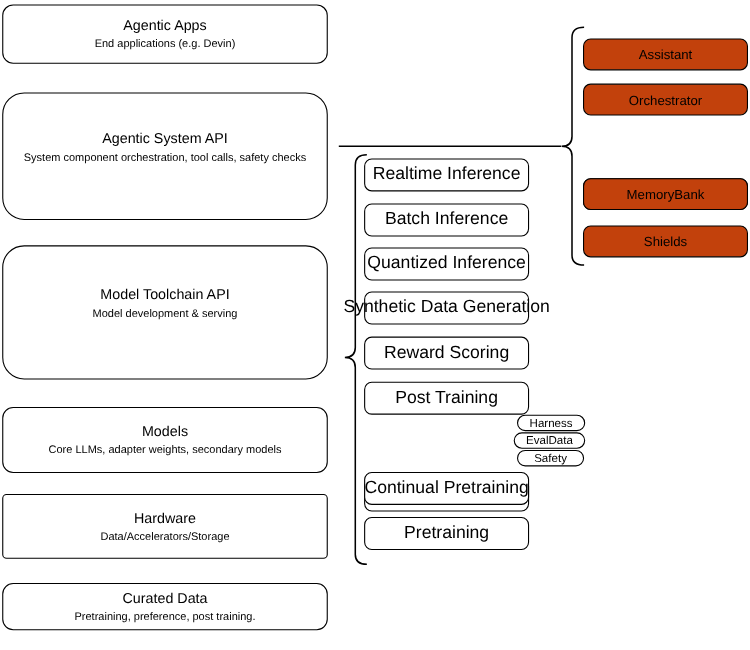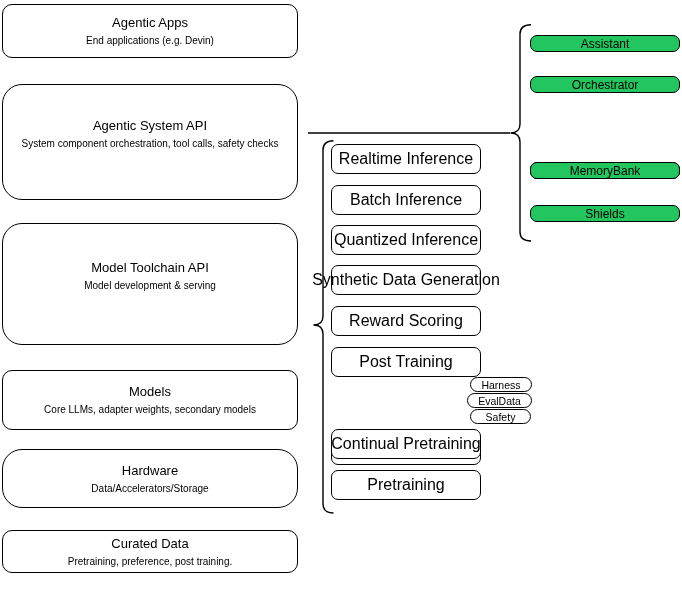--- a/index.html
+++ b/index.html
@@ -63,25 +63,25 @@
     align-items: center;
     justify-content: center;
     font-size: 16px;
     white-space: nowrap;
   }
   
   .rbox {
     position: absolute;
     left: 530px;
     width: 150px;
-    height: 17px;
+    height: 29px;
     box-sizing: border-box;
     border: 1.5px solid #000000;
     border-radius: 7px;
-    background: #22c55e;
+    background: #c2410c;
     display: flex;
     align-items: center;
     justify-content: center;
     font-size: 12px;
     white-space: nowrap;
   }
   
   .pill {
     position: absolute;
     box-sizing: border-box;
@@ -121,21 +121,21 @@
   <div class="lbox tall-pad" style="top:223px;height:122px;border-radius:20px;">
     <div class="ltitle">Model Toolchain API</div>
     <div class="lsub">Model development &amp; serving</div>
   </div>
 
   <div class="lbox" style="top:370px;height:60px;border-radius:10px;">
     <div class="ltitle">Models</div>
     <div class="lsub">Core LLMs, adapter weights, secondary models</div>
   </div>
 
-  <div class="lbox" style="top:449px;height:59px;border-radius:20px;">
+  <div class="lbox" style="top:449px;height:59px;border-radius:4px;">
     <div class="ltitle">Hardware</div>
     <div class="lsub">Data/Accelerators/Storage</div>
   </div>
 
   <div class="lbox" style="top:530px;height:43px;border-radius:10px;">
     <div class="ltitle">Curated Data</div>
     <div class="lsub">Pretraining, preference, post training.</div>
   </div>
 
   <div class="mbox" style="top:144px;">Realtime Inference</div>

